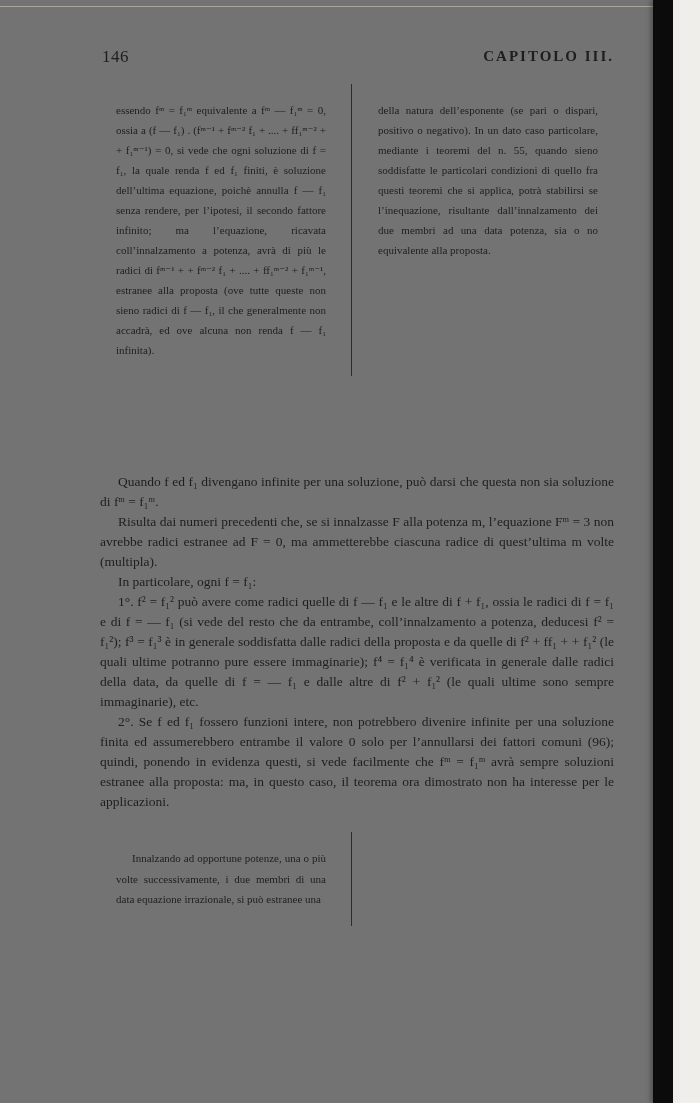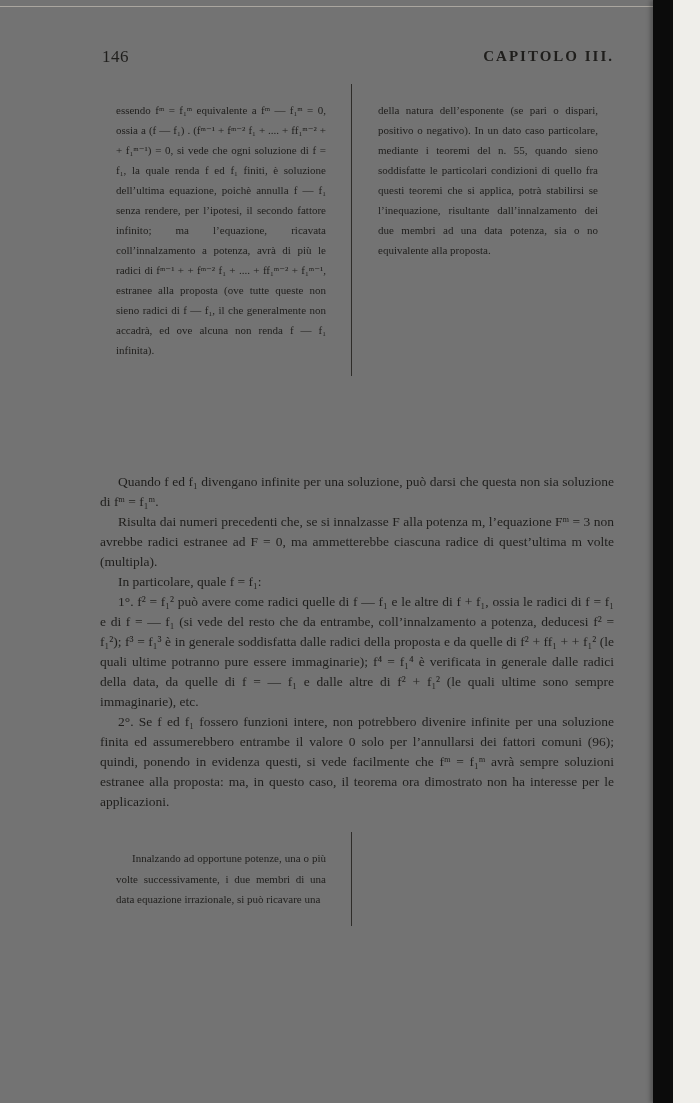--- a/index.html
+++ b/index.html
@@ -136,28 +136,28 @@
     </div>
     <div class="col-divider"></div>
     <div class="col-right">
       <p class="col-text">della natura dell’esponente (se pari o dispari, positivo o negativo). In un dato caso particolare, mediante i teoremi del n. 55, quando sieno soddisfatte le particolari condizioni di quello fra questi teoremi che si applica, potrà stabilirsi se l’inequazione, risultante dall’innalzamento dei due membri ad una data potenza, sia o no equivalente alla proposta.</p>
     </div>
   </div>
 
   <div class="middle-section">
     <p>Quando f ed f₁ divengano infinite per una soluzione, può darsi che questa non sia soluzione di fᵐ = f₁ᵐ.</p>
     <p>Risulta dai numeri precedenti che, se si innalzasse F alla potenza m, l’equazione Fᵐ = 3 non avrebbe radici estranee ad F = 0, ma ammetterebbe ciascuna radice di quest’ultima m volte (multipla).</p>
-    <p>In particolare, quale f = f₁:</p>
+    <p>In particolare, ogni f = f₁:</p>
     <p>1°. f² = f₁² può avere come radici quelle di f — f₁ e le altre di f + f₁, ossia le radici di f = f₁ e di f = — f₁ (si vede del resto che da entrambe, coll’innalzamento a potenza, deducesi f² = f₁²); f³ = f₁³ è in generale soddisfatta dalle radici della proposta e da quelle di f² + ff₁ + + f₁² (le quali ultime potranno pure essere immaginarie); f⁴ = f₁⁴ è verificata in generale dalle radici della data, da quelle di f = — f₁ e dalle altre di f² + f₁² (le quali ultime sono sempre immaginarie), etc.</p>
     <p>2°. Se f ed f₁ fossero funzioni intere, non potrebbero divenire infinite per una soluzione finita ed assumerebbero entrambe il valore 0 solo per l’annullarsi dei fattori comuni (96); quindi, ponendo in evidenza questi, si vede facilmente che fᵐ = f₁ᵐ avrà sempre soluzioni estranee alla proposta: ma, in questo caso, il teorema ora dimostrato non ha interesse per le applicazioni.</p>
   </div>
 
   <div class="two-cols bottom-cols">
     <div class="col-left">
-      <p class="col-text">Innalzando ad opportune potenze, una o più volte successivamente, i due membri di una data equazione irrazionale, si può ricavare una</p>
+      <p class="col-text">Innalzando ad opportune potenze, una o più volte successivamente, i due membri di una data equazione irrazionale, si può estranee una</p>
     </div>
     <div class="col-divider"></div>
   </div>
 
   <div class="gutter-band"></div>
   <div class="right-margin-strip"></div>
 
 </div>
 
 </body></html>

